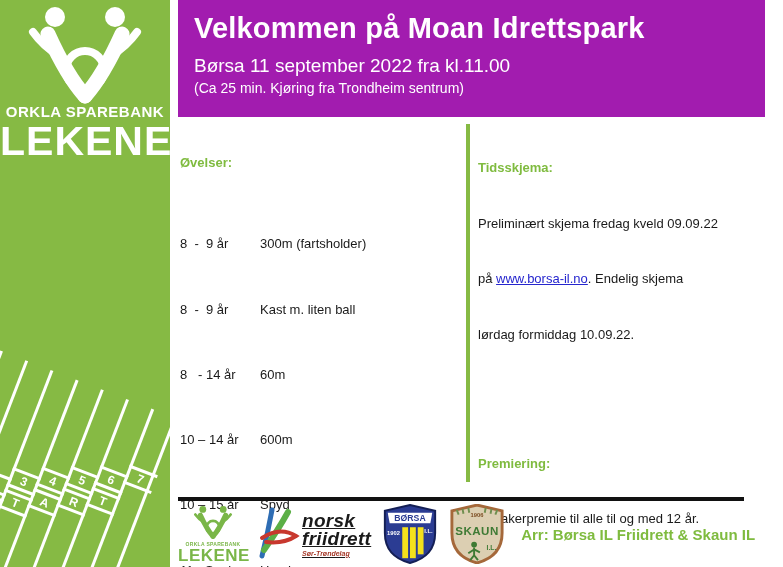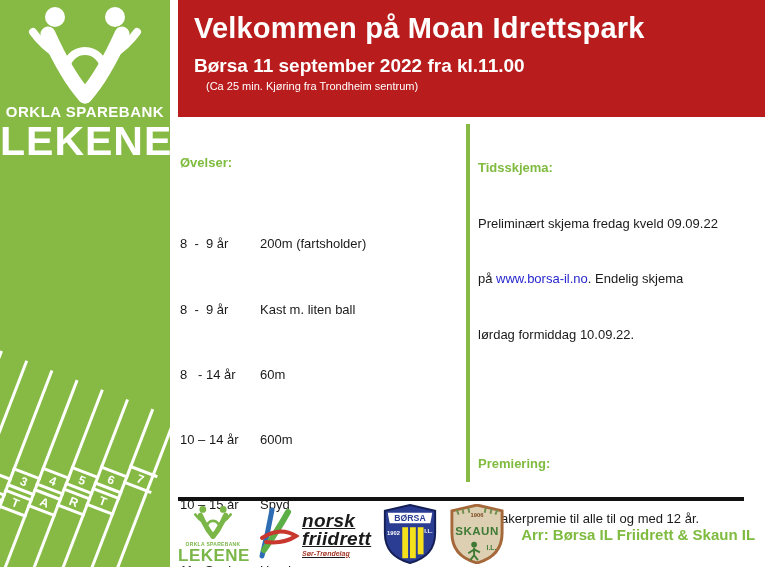--- a/index.html
+++ b/index.html
@@ -34,32 +34,32 @@
   .lane:last-child { border-right:3px solid #fff; }
   .cell {
     position:absolute; left:-3px; width:30px; height:20px;
     border-top:3px solid #fff; border-bottom:3px solid #fff;
     color:#fff; font-weight:700; font-size:12px;
     display:flex; align-items:center; justify-content:center;
   }
   
   .header {
     position:absolute; left:178px; top:0; width:587px; height:117px;
-    background:#b91c1c; color:#fff; padding:12px 10px 0 16px;
+    background:#a21caf; color:#fff; padding:12px 10px 0 16px;
   }
   .header-title { font-size:29px; font-weight:700; letter-spacing:0.2px; }
-  .header-subtitle { font-size:19px; font-weight:700; margin-top:10px; }
-  .header-note { font-size:11px; margin-top:3px;margin-left:12px; }
+  .header-subtitle { font-size:19px; font-weight:400; margin-top:10px; }
+  .header-note { font-size:14px; margin-top:3px; }
   
   .col-left { position:absolute; left:180px; top:122px; width:292px; font-size:13px; line-height:16.4px; white-space:pre-wrap; }
   .col-right { position:absolute; left:478px; top:122px; width:296px; font-size:13px; line-height:18.5px; white-space:pre-wrap; }
   .v-divider { position:absolute; left:466px; top:124px; width:4px; height:358px; background:#86BA44; }
   .h-divider { position:absolute; left:178px; top:497px; width:566px; height:4px; background:#111111; }
   .green-h { color:#7FBB3F; font-weight:700; }
-  a.link, .link { color:#2626CE; cursor:pointer; }
+  a.link, .link { color:#2626CE; text-decoration:underline; cursor:pointer; }
   .evt-row .age { display:inline-block; width:80px; white-space:pre;margin-top:16px; }
   .sect-gap { height:18px; }
   
   .footer {
     position:absolute; left:178px; top:503px; width:600px; height:62px;
     display:flex; align-items:center; gap:10px;
   }
   .lekene-mini { width:70px; text-align:center; line-height:1; }
   .lekene-mini .mini-bank { font-size:5px; font-weight:700; color:#7AB648; letter-spacing:0.3px; }
   .lekene-mini .mini-brand { font-size:17px; font-weight:700; color:#7AB648; letter-spacing:0.5px; }
@@ -122,21 +122,21 @@
 
 <div class="header">
   <div class="header-title">Velkommen på Moan Idrettspark</div>
   <div class="header-subtitle">Børsa 11 september 2022 fra kl.11.00</div>
   <div class="header-note">(Ca 25 min. Kjøring fra Trondheim sentrum)</div>
 </div>
 
 <div class="col-left">
   <div class="green-h">Øvelser:</div>
 
-  <div class="evt-row"><span class="age">8  -  9 år</span><span>200m (fartsholder)</span></div>
+  <div class="evt-row"><span class="age">8  -  9 år</span><span>300m (fartsholder)</span></div>
   <div class="evt-row"><span class="age">8  -  9 år</span><span>Kast m. liten ball</span></div>
   <div class="evt-row"><span class="age">8   - 14 år</span><span>60m</span></div>
   <div class="evt-row"><span class="age">10 – 14 år</span><span>600m</span></div>
   <div class="evt-row"><span class="age">10 – 15 år</span><span>Spyd</span></div>
   <div class="evt-row"><span class="age">11 - Senior</span><span>Høyde</span></div>
   <div class="evt-row"><span class="age">15 - Senior</span><span>100m</span></div>
   
   
   
 

